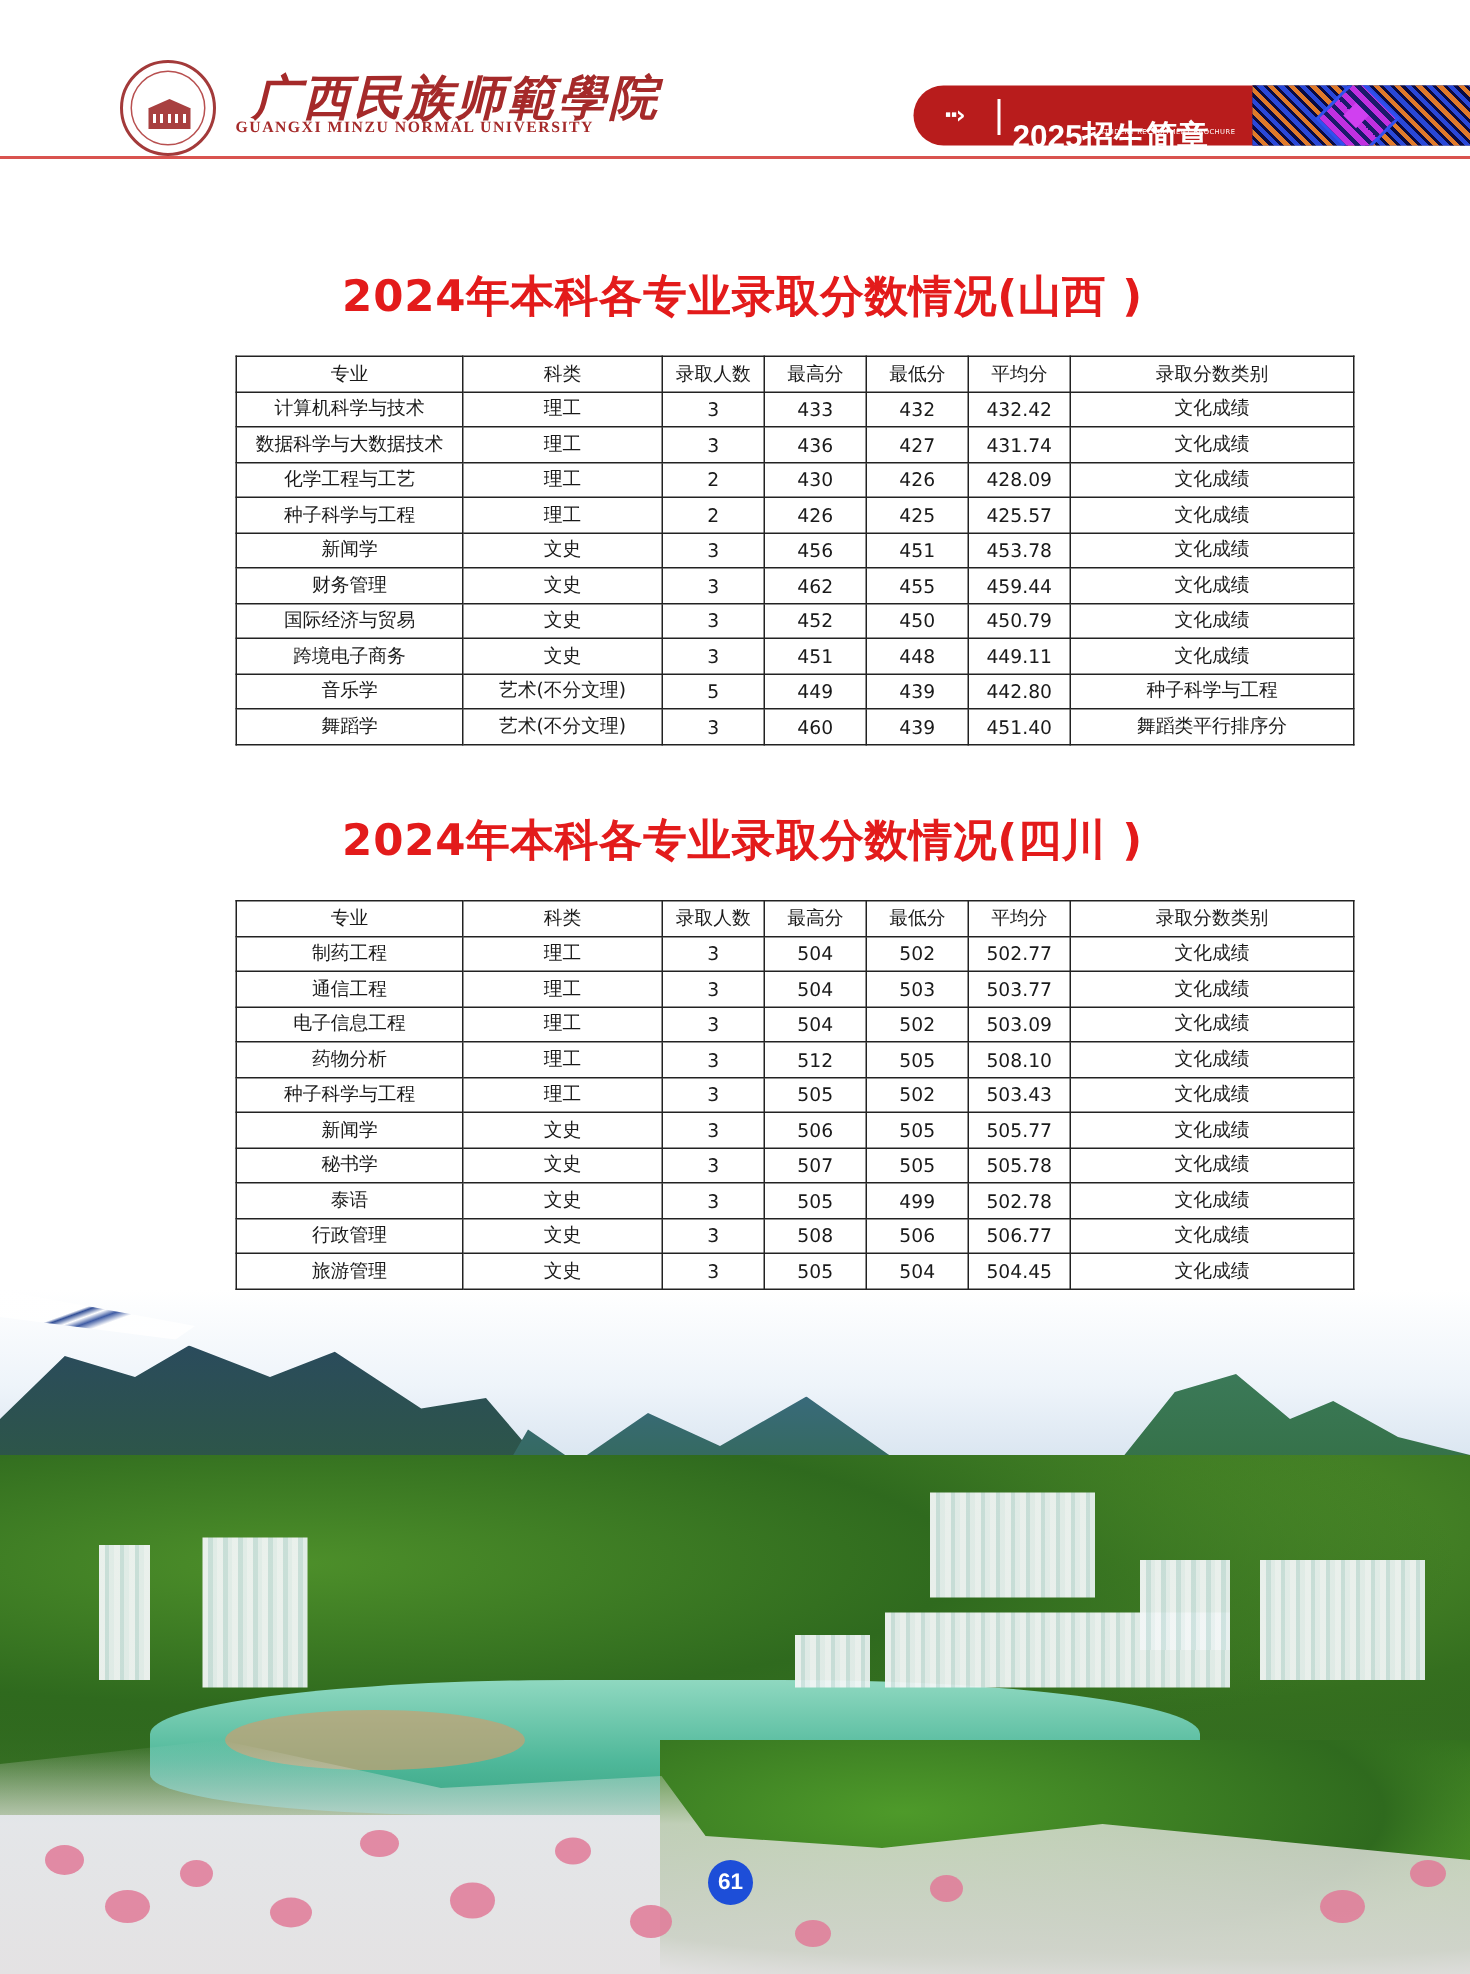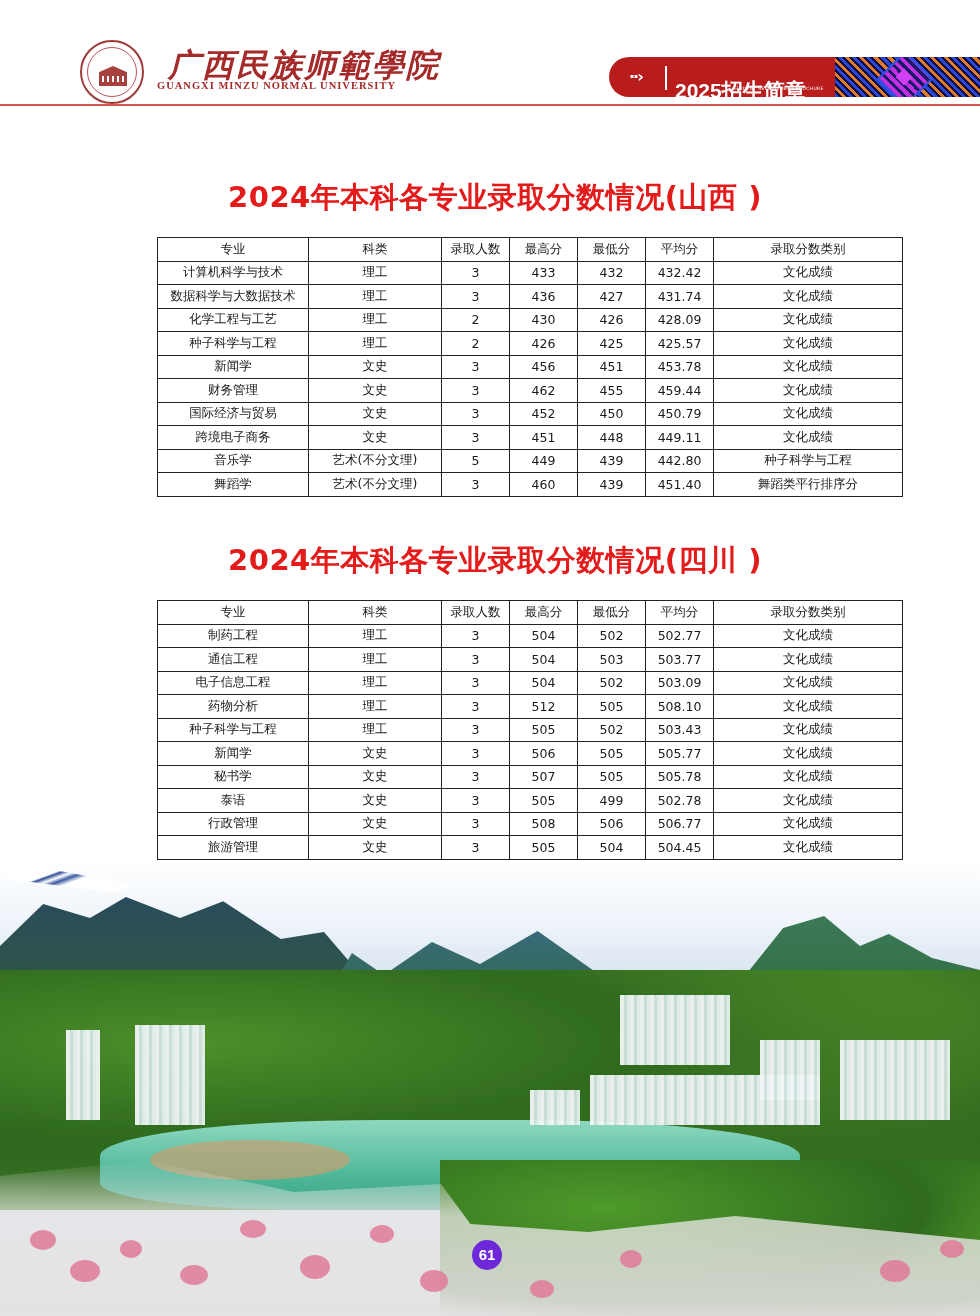--- a/index.html
+++ b/index.html
@@ -79,21 +79,21 @@
                   radial-gradient(ellipse at 75% 40%, #5aa52e, #2e6a1c 60%, transparent 80%); }
     .fog { position: absolute; left: 0; top: 300px; width: 980px; height: 160px;
       background: linear-gradient(180deg, rgba(255,255,255,0) 0%, rgba(235,232,232,0.75) 35%, rgba(230,226,226,0.9) 100%);
       clip-path: polygon(0 10%, 15% 0, 30% 20%, 45% 15%, 48% 40%, 60% 45%, 75% 35%, 100% 50%, 100% 100%, 0 100%); }
     .blossom { position: absolute; border-radius: 50%; background: #e07a98; opacity: 0.85; }
     .brush { position: absolute; left: 0; top: 0; width: 130px; height: 60px;
       background: linear-gradient(160deg, #fff 30%, #1a3a8a 32%, #fff 36%, #2a4a9a 40%, #fff 45%); opacity: 0.9;
       clip-path: polygon(0 0, 100% 40%, 90% 55%, 0 30%); }
 
     .page-num { position: absolute; left: 472px; top: 1240px; width: 30px; height: 30px; border-radius: 50%;
-      background: #6d28d9; color: #fff; font-weight: bold; font-size: 15px; line-height: 30px; text-align: center;
+      background: #1d4ed8; color: #fff; font-weight: bold; font-size: 15px; line-height: 30px; text-align: center;
       font-family: "Liberation Sans", sans-serif; }
   </style>
 </head>
 <body>
 
 <div class="header">
   <div class="logo-seal">
       <div class="bldg"></div>
     </div>
   <div class="logo-cn">广西民族师範學院</div>

